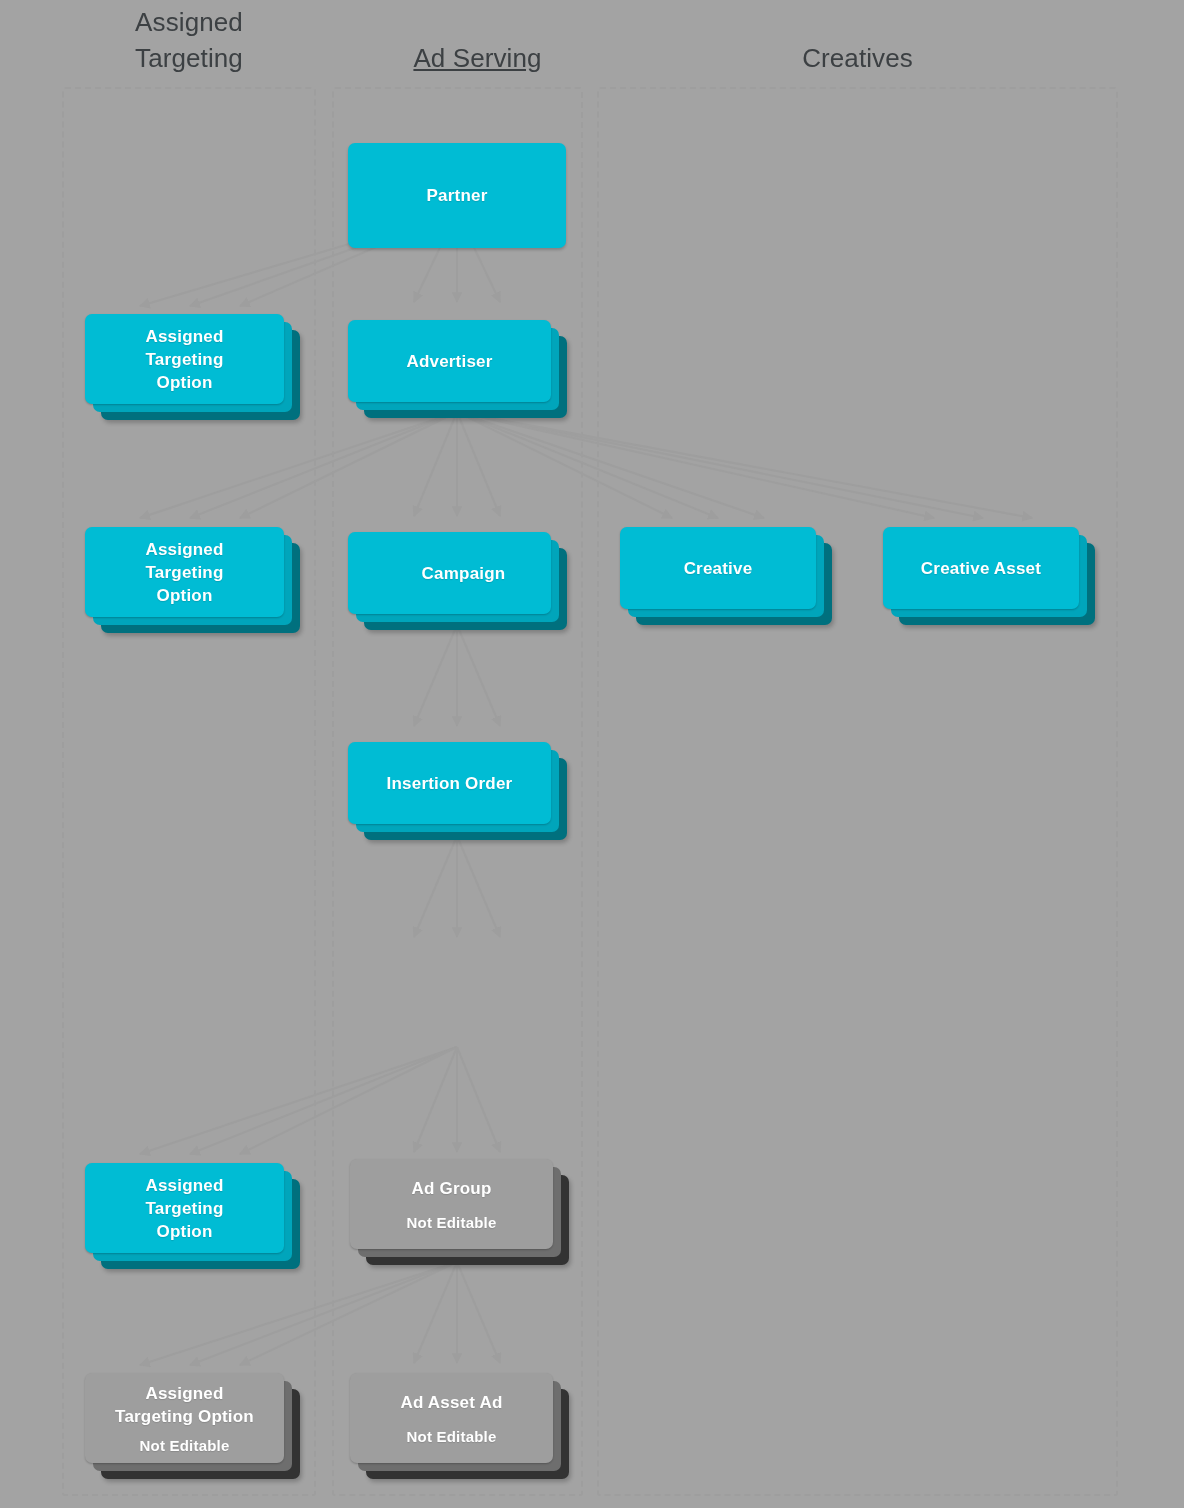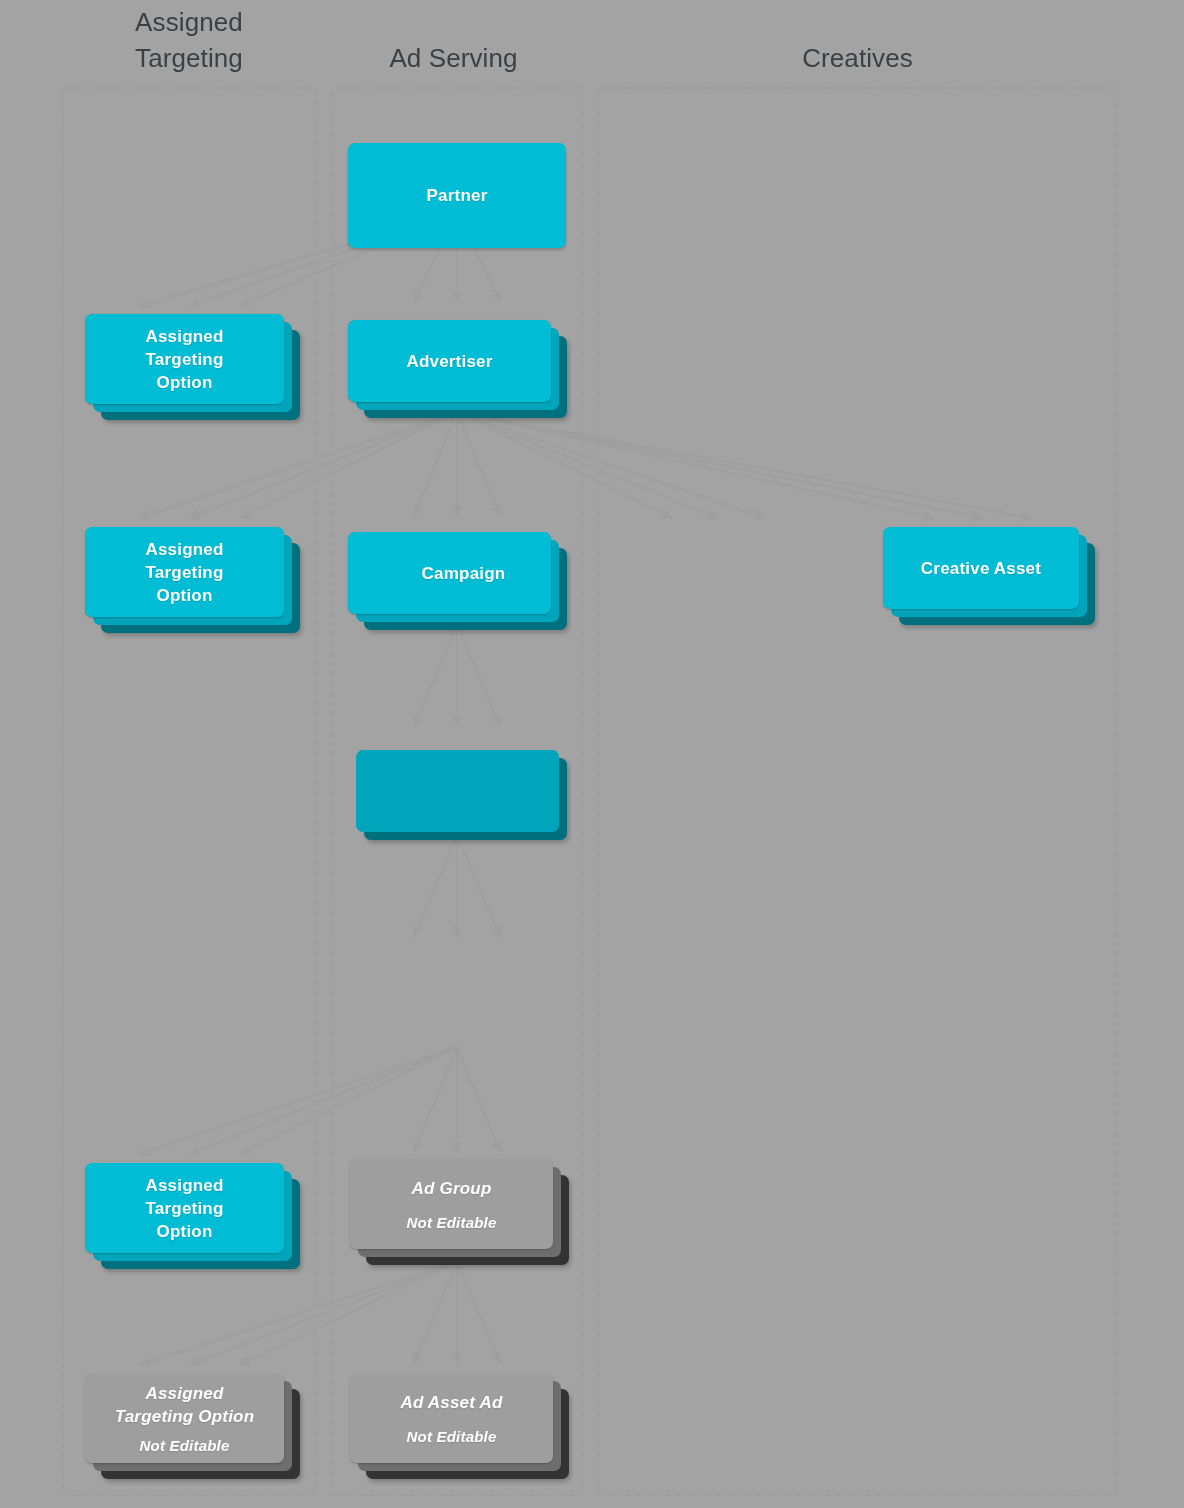--- a/index.html
+++ b/index.html
@@ -70,36 +70,36 @@
     line-height: 17px;
     margin-top: 14px;
     letter-spacing: 0.2px;
     text-shadow: 0 1px 1px rgba(0,0,0,0.13);
   }
   
   .cyan .face  { background: #00bcd4; box-shadow: 0 1px 2px rgba(0,0,0,0.22); }
   .cyan .l1    { background: #00a5bb; }
   .cyan .l2    { background: #00707e; box-shadow: 2px 3px 4px rgba(0,0,0,0.22); }
   
-  .grey .face  { background: #9e9e9e; box-shadow: 0 1px 2px rgba(0,0,0,0.22); font-style: italic; }
+  .grey .face  { background: #9e9e9e; box-shadow: 0 1px 2px rgba(0,0,0,0.22); }
   .grey .l1    { background: #6e6e6e; }
   .grey .l2    { background: #333333; box-shadow: 2px 3px 4px rgba(0,0,0,0.22); }
   
   .single .face { box-shadow: 0 2px 3px rgba(0,0,0,0.20); }
 </style>
 </head>
 <body>
 
 <div id="canvas">
 
   <div class="group-title" style="left:62px; top:4px; width:254px;">
     <div>Assigned</div>
     <div>Targeting</div>
   </div>
-  <div class="group-title" style="left:328px; top:40px; width:251px;">Ad Serving</div>
+  <div class="group-title" style="left:352px; top:40px; width:251px;text-decoration:underline;">Ad Serving</div>
   <div class="group-title" style="left:597px; top:40px; width:521px;">Creatives</div>
 
   <div class="lane" style="left:62px; top:87px; width:254px; height:1409px;"></div>
   <div class="lane" style="left:332px; top:87px; width:251px; height:1409px;"></div>
   <div class="lane" style="left:597px; top:87px; width:521px; height:1409px;"></div>
 
   <svg id="arrows" viewBox="0 0 1184 1508" xmlns="http://www.w3.org/2000/svg">
     <defs>
       <marker id="ah" viewBox="0 0 10 10" refX="9" refY="5" markerWidth="5.2" markerHeight="5.2" orient="auto-start-reverse" markerUnits="strokeWidth">
         <path d="M 0 0 L 10 5 L 0 10 z" fill="#9e9e9e"></path>
@@ -196,32 +196,42 @@
   </div>
 
   <div class="node cyan" style="left:348px; top:532px; width:228px; height:105px;">
     <div class="layer l2" style="left:16px; top:16px; width:203px; height:82px;"></div>
     <div class="layer l1" style="left:8px; top:8px; width:203px; height:82px;"></div>
     <div class="face" style="left:0; top:0; width:203px; height:82px;padding-left:28px;">
       <div class="title">Campaign</div>
     </div>
   </div>
 
+  <div class="node cyan" style="left:620px; top:527px; width:228px; height:112px;">
+    <div class="layer l2" style="left:16px; top:16px; width:196px; height:82px;"></div>
+    <div class="layer l1" style="left:8px; top:8px; width:196px; height:82px;"></div>
+    <div class="face" style="left:0; top:0; width:196px; height:82px;">
+      <div class="title">Creative</div>
+    </div>
+  </div>
 
   <div class="node cyan" style="left:883px; top:527px; width:228px; height:112px;">
     <div class="layer l2" style="left:16px; top:16px; width:196px; height:82px;"></div>
     <div class="layer l1" style="left:8px; top:8px; width:196px; height:82px;"></div>
     <div class="face" style="left:0; top:0; width:196px; height:82px;">
       <div class="title">Creative Asset</div>
     </div>
   </div>
 
   <div class="node cyan" style="left:348px; top:742px; width:228px; height:105px;">
     <div class="layer l2" style="left:16px; top:16px; width:203px; height:82px;"></div>
     <div class="layer l1" style="left:8px; top:8px; width:203px; height:82px;"></div>
+    <div class="face" style="left:0; top:0; width:203px; height:82px;">
+      <div class="title">Insertion Order</div>
+    </div>
   </div>
 
 
   <div class="node cyan" style="left:85px; top:1163px; width:225px; height:112px;">
     <div class="layer l2" style="left:16px; top:16px; width:199px; height:90px;"></div>
     <div class="layer l1" style="left:8px; top:8px; width:199px; height:90px;"></div>
     <div class="face" style="left:0; top:0; width:199px; height:90px;">
       <div class="title">
         <div>Assigned</div>
         <div>Targeting</div>

